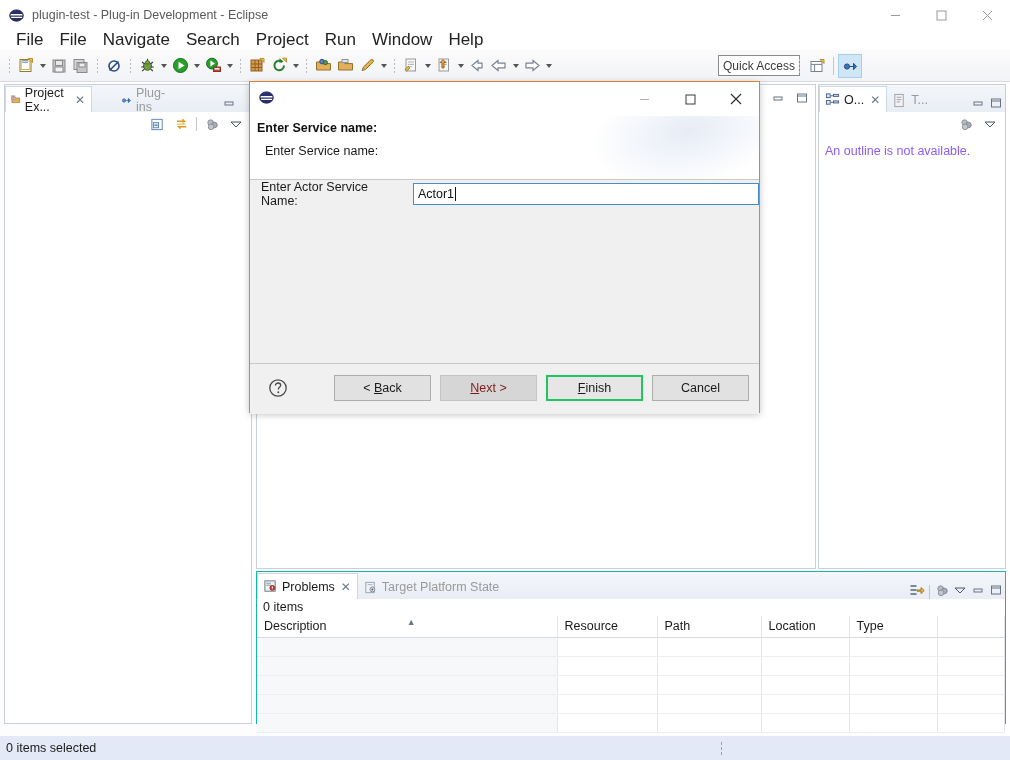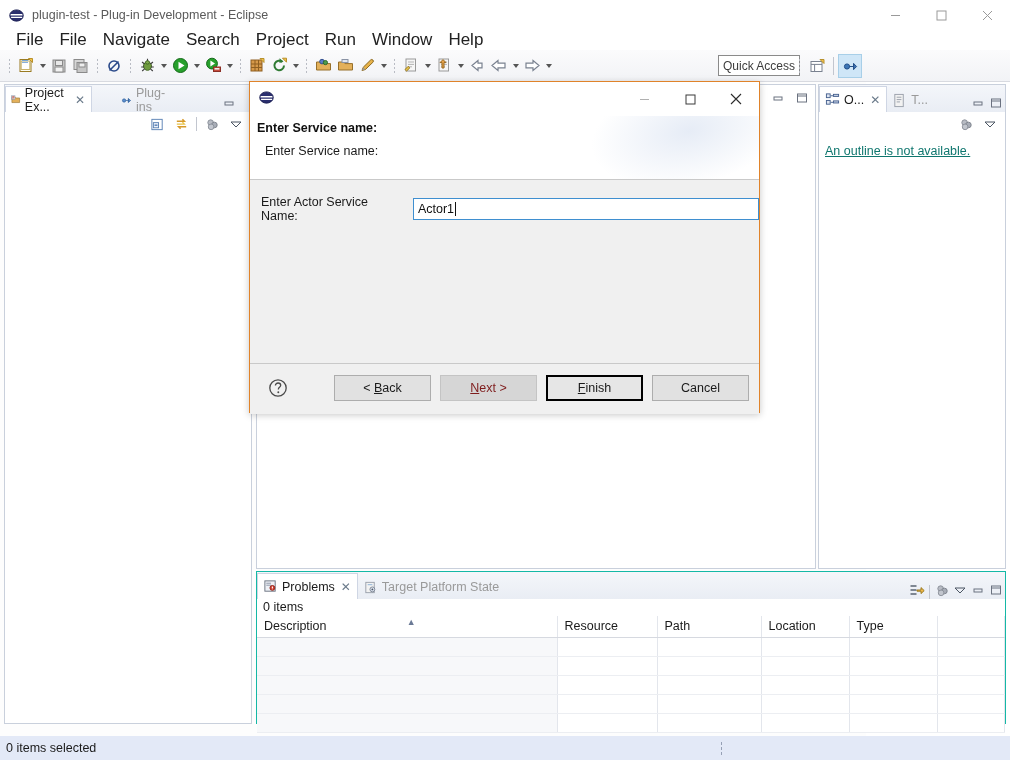--- a/index.html
+++ b/index.html
@@ -80,21 +80,21 @@
 
   
   #editor-area { left: 256px; top: 84px; width: 560px; height: 485px;
     border: 1px solid #c9d0dc; background: #fff; }
   #editor-area .edge-tools { position: absolute; right: 4px; top: 4px; display: flex; gap: 6px; }
 
   
   #outline-view { left: 818px; top: 84px; width: 188px; height: 485px;
     border: 1px solid #c9d0dc; background: #fff; }
   #outline-view .view-tabs { background: linear-gradient(to bottom,#f4f6fa,#e9edf4); }
-  .outline-msg { padding: 8px 4px 0 6px; font-size: 12.5px; color: #0f766e; text-decoration: underline; }
+  .outline-msg { padding: 8px 4px 0 6px; font-size: 12.5px; color: #8b5cf6; }
 
   
   #problems-view { left: 256px; top: 571px; width: 750px; height: 153px;
     border: 1px solid #14b8a6; background: #fff; }
   #problems-view .view-tabs { background: linear-gradient(to bottom,#f4f6fa,#e9edf4); }
   .items-count { font-size: 12.5px; padding: 1px 0 2px 6px; color: #1a1a1a; background:#fff; }
   .ptable { width: 100%; border-collapse: collapse; table-layout: fixed; background: #fff; }
   .ptable th {
     font-weight: normal; font-size: 12.5px; text-align: left; padding: 3px 0 4px 7px;
     border-bottom: 1px solid #d6d9e0; border-right: 1px solid #e3e6ec;
@@ -131,41 +131,41 @@
     background: #ffffff; height: 63px; padding: 5px 0 0 7px; position: relative; overflow: hidden;
   }
   .dlg-header:after {
     content: ""; position: absolute; right: -30px; top: -40px; width: 200px; height: 110px;
     background: radial-gradient(ellipse at 50% 50%, #e6ecf6 0%, rgba(255,255,255,0) 70%);
     transform: rotate(-12deg);
   }
   .dlg-h-title { font-size: 12.5px; font-weight: bold; color: #101010; position: relative; z-index: 1; }
   .dlg-h-sub { font-size: 12.5px; color: #1a1a1a; padding-left: 8px; padding-top: 9px; position: relative; z-index: 1; }
   .dlg-sep { height: 1px; background: #c9c9c9; }
-  .dlg-body { background: #f0f0f0; height: 183px; padding-top: 15px; }
+  .dlg-body { background: #f0f0f0; height: 183px; }
   .field-row { display: flex; align-items: center; padding-left: 11px; }
   .field-label { font-size: 12.5px; color: #1a1a1a; margin-right: 5px; }
   .field-input {
     width: 347px; height: 22px; background: #fff; border: 1px solid #3f8fd0;
     font-size: 12.5px; font-family: "Liberation Sans", sans-serif; color: #101010;
     padding: 0 2px 0 4px; display: flex; align-items: center;
   }
   .caret { display: inline-block; width: 1px; height: 14px; background: #111; margin-left: 1px;
            animation: blink 1s steps(1,end) infinite; }
   @keyframes blink { 50% { opacity: 0; } }
   .dlg-footer { background: #f0f0f0; height: 50px; position: relative; }
   .help-btn { position: absolute; left: 18px; top: 14px; }
   .btn-row { position: absolute; right: 10px; top: 11px; display: flex; gap: 9px; padding-left: 6px; }
   .dlg-btn {
     width: 97px; height: 26px; font-size: 12.5px; font-family: "Liberation Sans", sans-serif;
     background: #e1e1e1; border: 1px solid #adadad; color: #1a1a1a;
     display: flex; align-items: center; justify-content: center;
   }
   .dlg-btn.disabled { color: #7f1d1d; background: #d6d6d6; border-color: #c4c4c4; }
-  .dlg-btn.default { border: 2px solid #000000; background: #e6e6e6; }
+  .dlg-btn.default { border: 2px solid #22c55e; background: #e6e6e6; }
   .dlg-btn u { text-decoration: underline; }
 </style>
 </head>
 <body>
 
 <div id="app">
 
   <div class="titlebar">
     <span class="title-icon">
       <svg width="15" height="15" viewBox="0 0 16 16">

